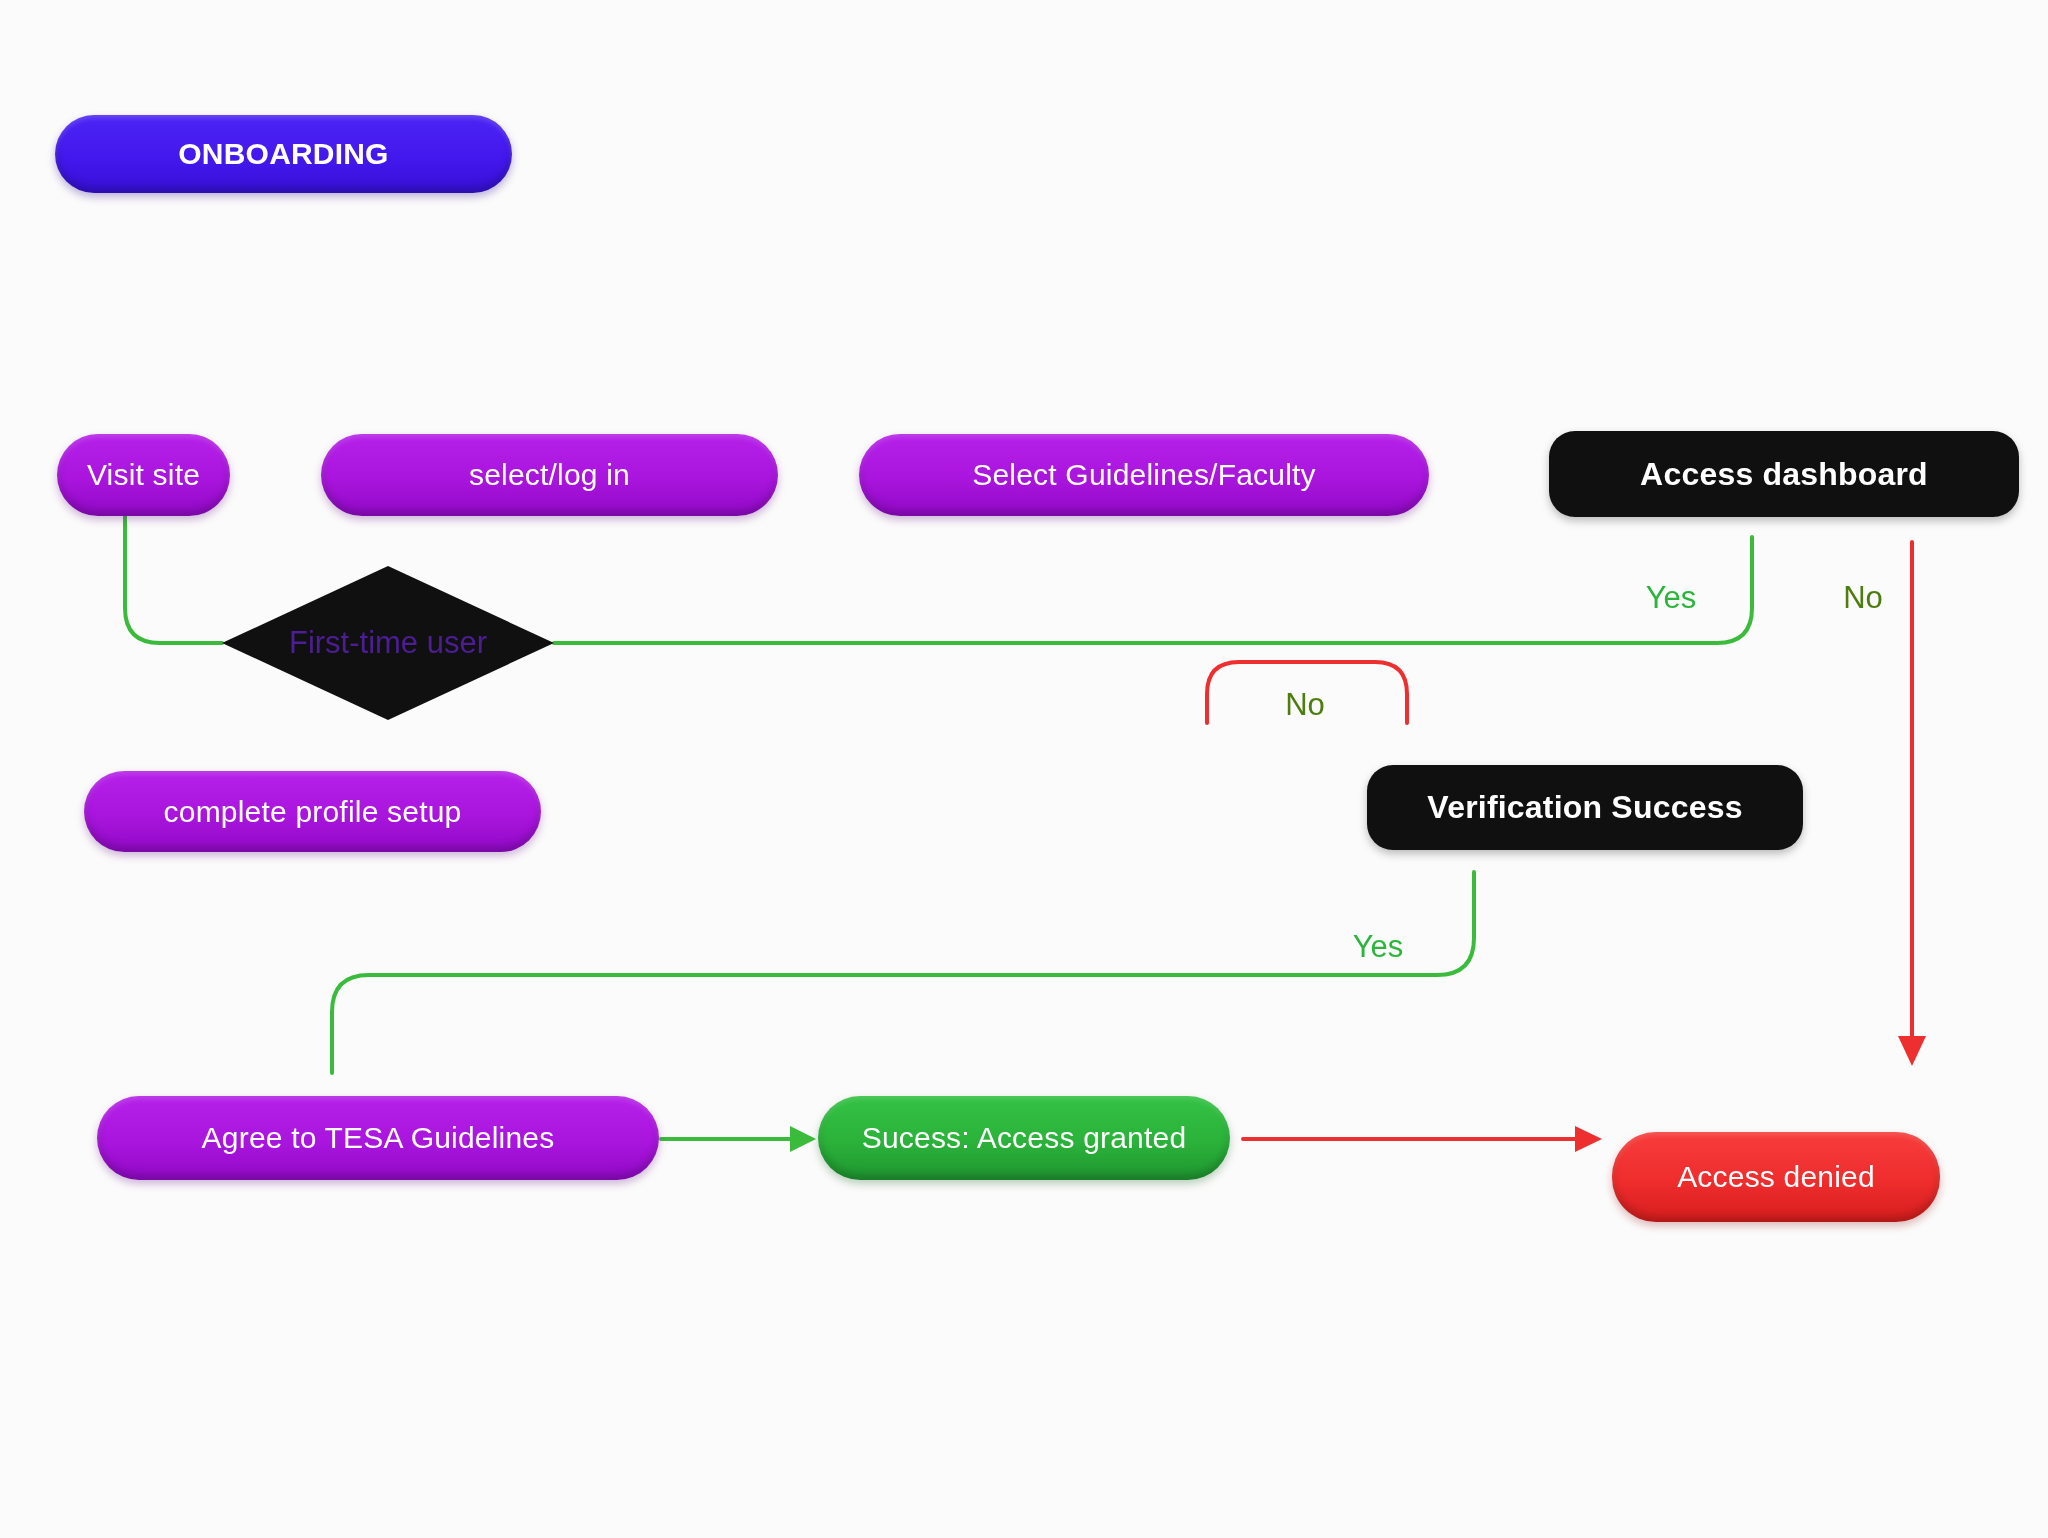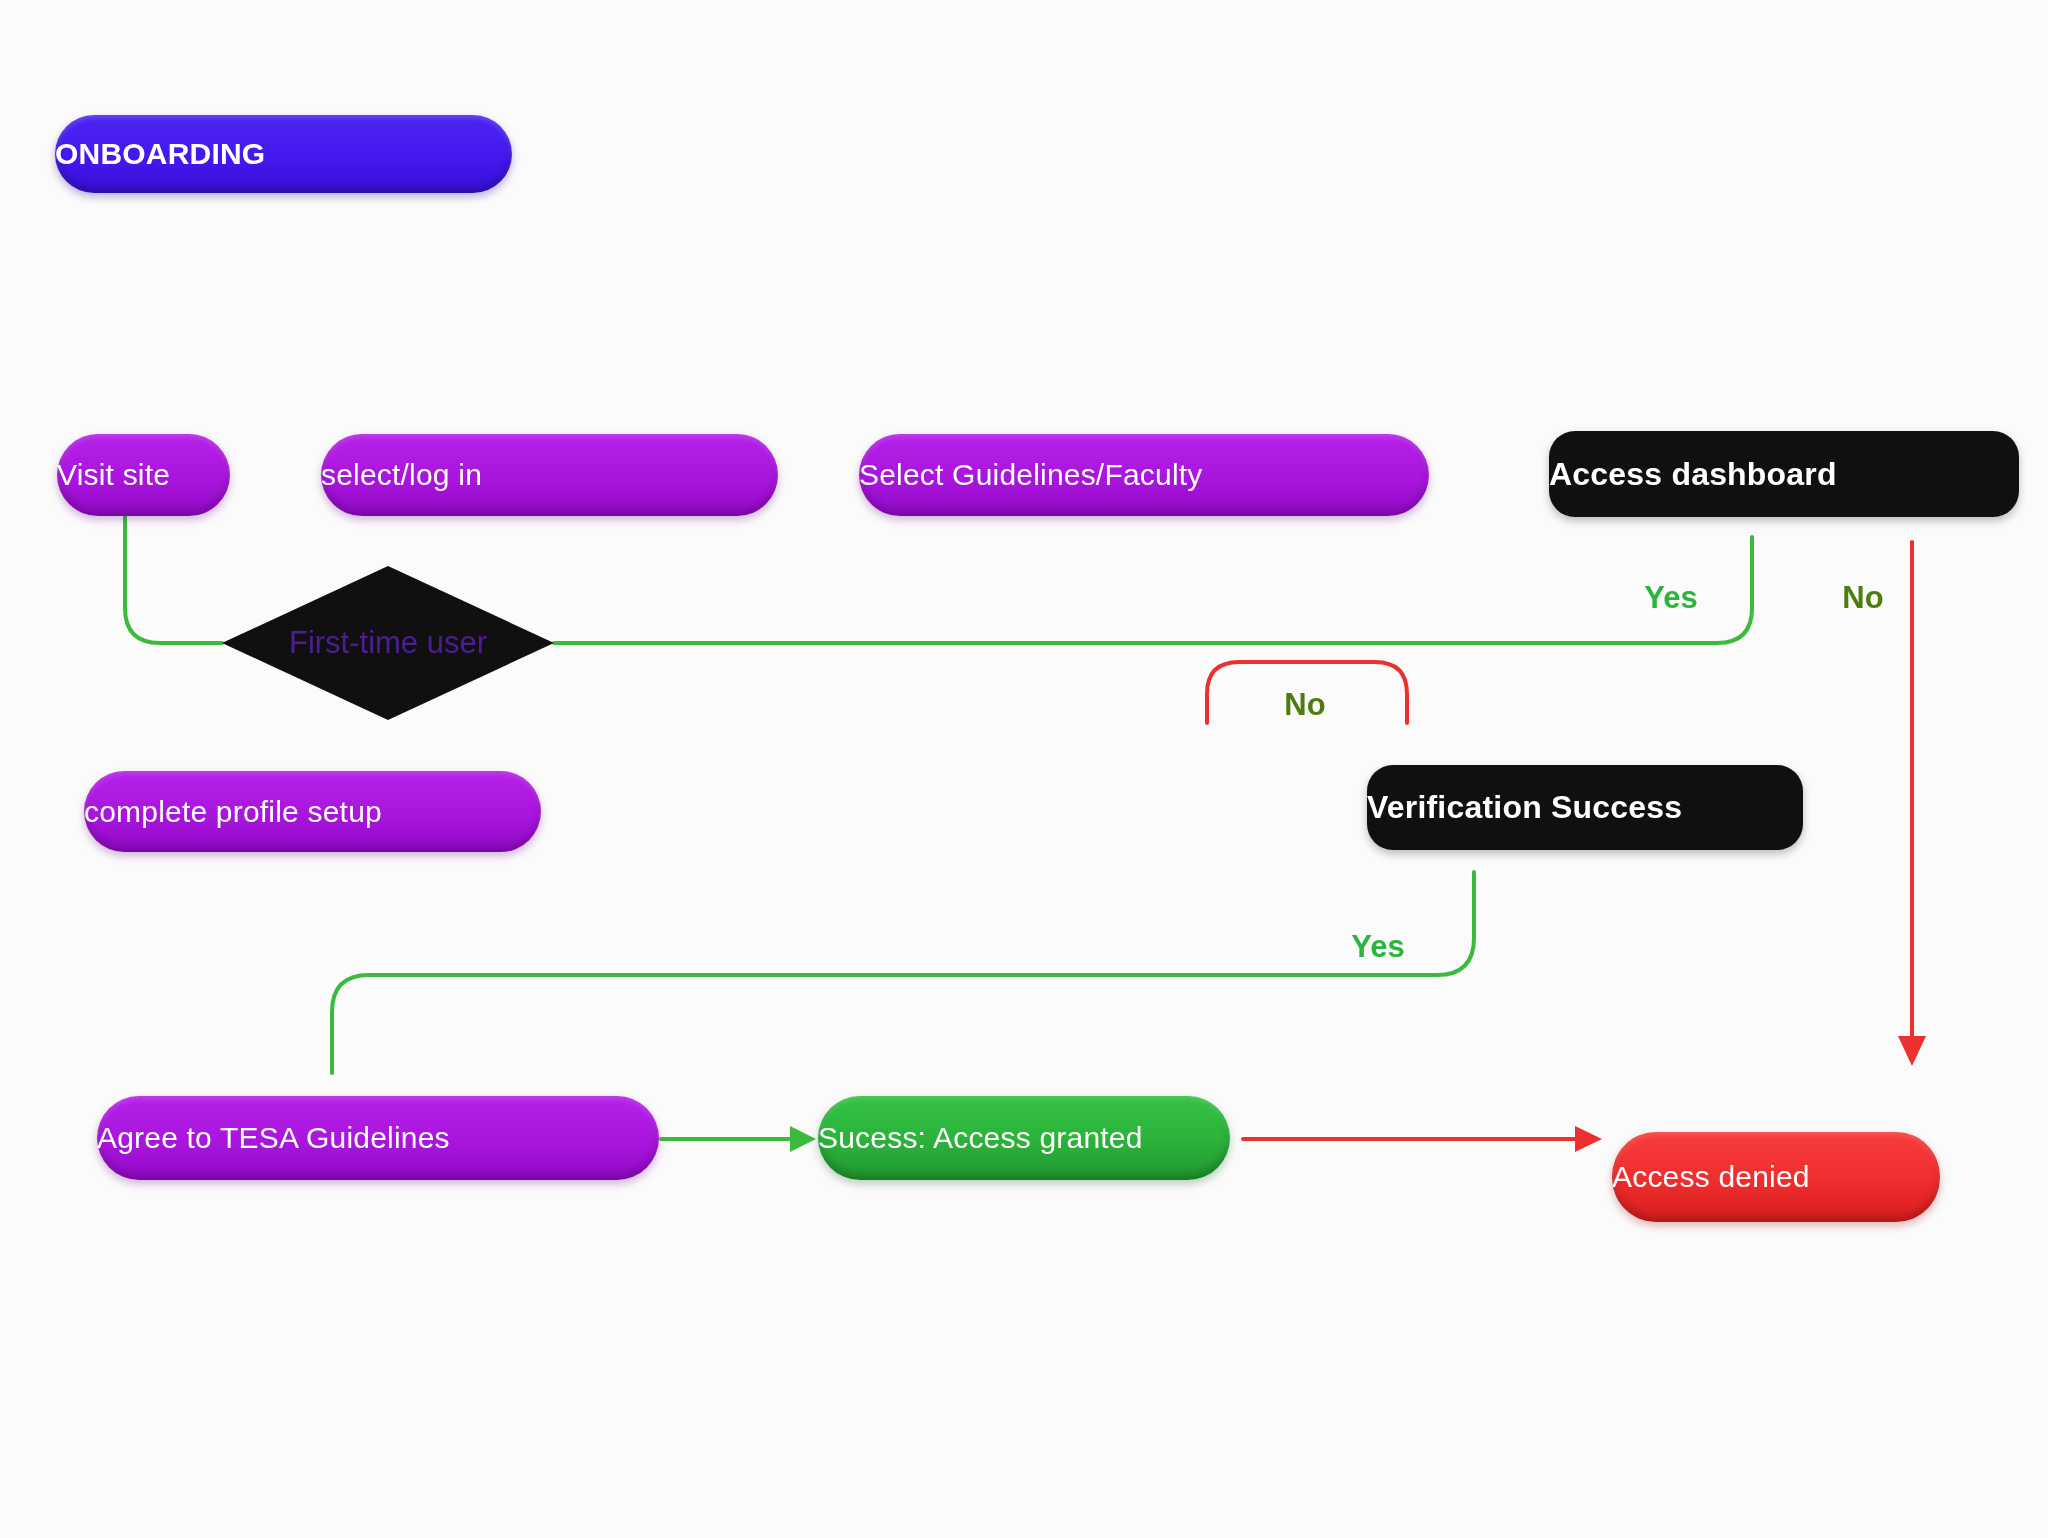--- a/index.html
+++ b/index.html
@@ -19,20 +19,21 @@
     position: absolute;
     left: 0; top: 0;
     width: 2048px;
     height: 1538px;
     pointer-events: none;
   }
   .node {
     position: absolute;
     display: flex;
     align-items: center;
+    justify-content: center;
     color: #ffffff;
     font-size: 30px;
     font-weight: 500;
     letter-spacing: 0.2px;
     white-space: nowrap;
     box-sizing: border-box;
   }
   .pill-blue {
     border-radius: 44px;
     background: linear-gradient(180deg, #4c24f4 0%, #4318ee 55%, #3710d6 100%);
@@ -78,21 +79,21 @@
     justify-content: center;
     color: #4c1d95;
     font-size: 31px;
     font-weight: 500;
     white-space: nowrap;
   }
   .edge-label {
     position: absolute;
     transform: translate(-50%, -50%);
     font-size: 31px;
-    font-weight: 700;
+    font-weight: 400;
     white-space: nowrap;
   }
   .edge-label.green { color: #2cb53c; }
   .edge-label.red   { color: #4d7c0f; }
 </style>
 </head>
 <body>
 
 <div class="canvas">
 

